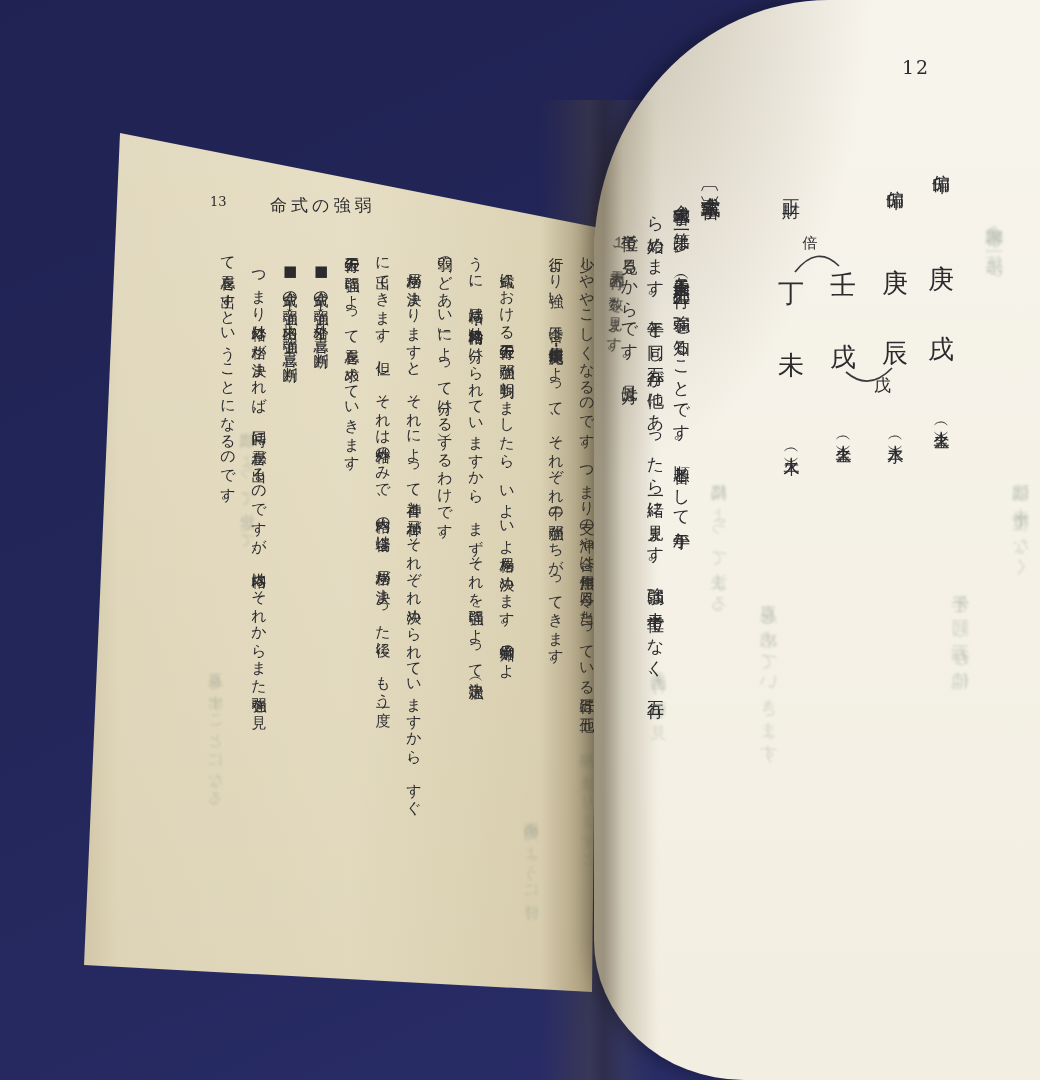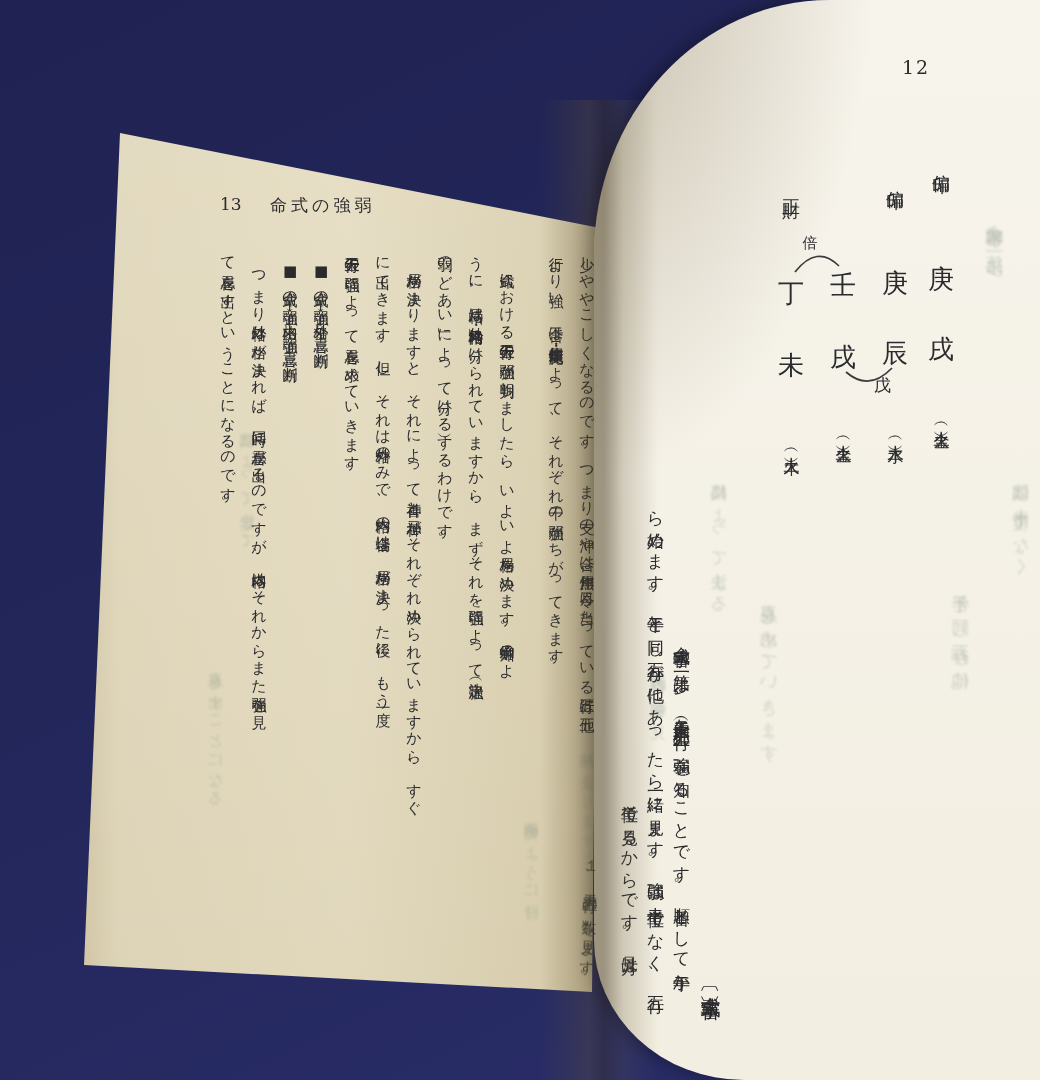--- a/index.html
+++ b/index.html
@@ -8,21 +8,21 @@
          font-family:"DejaVu Serif","Liberation Serif",serif;color:#2b2b2e;}
   .vtext{writing-mode:vertical-rl;text-orientation:mixed;}
 
   
   .right-page{position:absolute;left:594px;top:0;width:446px;height:1080px;
     border-top-left-radius:235px 255px;border-bottom-left-radius:150px 140px;
     background-image:
       radial-gradient(150% 120% at 0% -6%, rgba(120,104,70,.40) 0%, rgba(120,104,70,0) 42%),
       linear-gradient(90deg, rgba(125,110,75,.42) 0%, rgba(125,110,75,.14) 6%, rgba(125,110,75,0) 15%),
       linear-gradient(#f7f4ec,#f2eee1);
-    box-shadow:-6px 0 18px rgba(0,0,0,.35);text-align:right;}
+    box-shadow:-6px 0 18px rgba(0,0,0,.35);}
   .rp-number{position:absolute;left:308px;top:56px;font-size:19px;letter-spacing:2px;}
   .rp-body{position:absolute;left:-6px;top:176px;width:138px;height:810px;}
   .rp-body p{margin:0;font-size:17px;letter-spacing:1.7px;line-height:26px;}
   .rp-heading{font-size:20px !important;letter-spacing:1px !important;line-height:31px !important;text-indent:4px;}
   .rp-c1{text-indent:15px;} .rp-c2{text-indent:27px;} .rp-c3{text-indent:45px;}
   .rp-c4{text-indent:50px;opacity:.85;transform:rotate(2.5deg);filter:blur(.3px);font-size:15px !important;}
 
   
   .chart{position:absolute;inset:0;}
   .pillar{position:absolute;top:0;width:34px;height:600px;}
@@ -38,21 +38,21 @@
   .hidden-stem{position:absolute;left:280px;top:374px;font-size:17px;}
   .arcs{position:absolute;inset:0;pointer-events:none;}
 
   
   .left-page{position:absolute;left:70px;top:120px;width:535px;height:880px;
     clip-path:polygon(50px 13px,530px 108px,522px 872px,14px 845px);
     background-image:
       linear-gradient(90deg,#ddd6c0 0%,#efeadb 9%,#f3efe1 52%,#e9e3d0 88%,#d6cdb2 100%),
       linear-gradient(#f2eee0,#ece6d5);
     background-blend-mode:multiply;}
-  .lp-number{position:absolute;left:220px;top:194px;font-size:17px;}
+  .lp-number{position:absolute;left:210px;top:194px;font-size:13px;}
   .lp-head{position:absolute;left:270px;top:194px;font-size:17px;letter-spacing:4px;}
   .lp-body{position:absolute;left:202px;top:246px;width:400px;height:640px;}
   .lp-body p{margin:0;font-size:15px;letter-spacing:0.5px;line-height:31px;}
   .lp-gap{margin-block-start:18px !important;}
 
   
   .gutter{position:absolute;left:540px;top:100px;width:116px;height:980px;pointer-events:none;
     background:linear-gradient(90deg,rgba(90,78,50,0) 0%,rgba(95,82,55,.30) 42%,rgba(60,50,30,.34) 55%,rgba(110,98,66,.16) 72%,rgba(110,98,66,0) 100%);}
 
   

